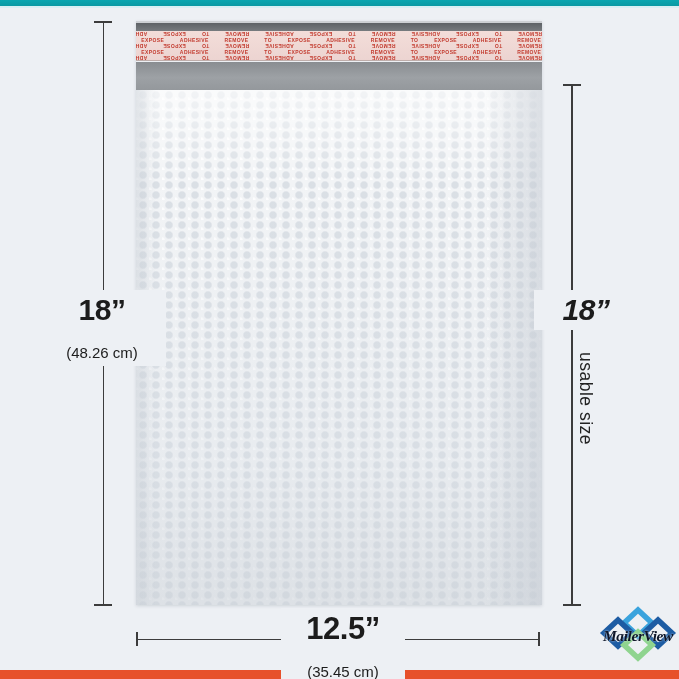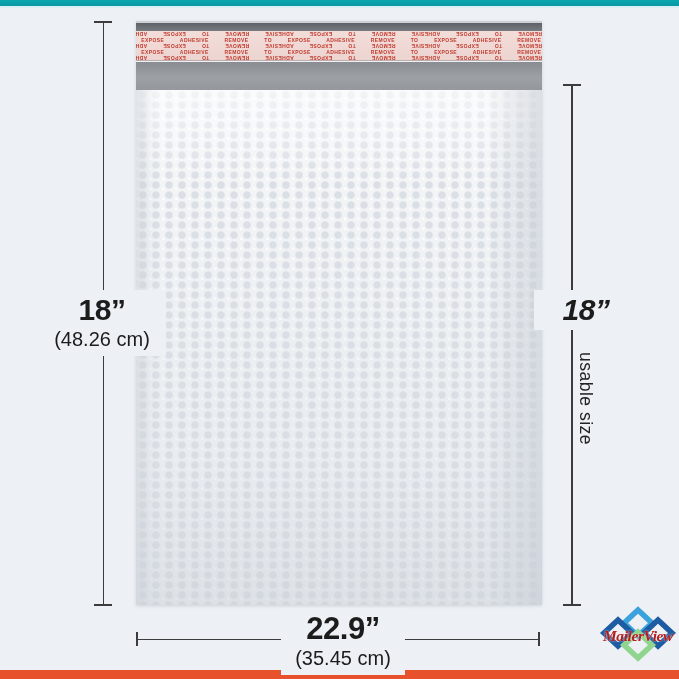--- a/index.html
+++ b/index.html
@@ -62,39 +62,39 @@
   .v-line{width:1.5px;}
   .h-line{height:1.5px;}
   .tick-h{height:2px;background:#3c3c3c;}
   .tick-v{width:2px;background:#3c3c3c;}
 
   .dim-label{
     text-align:center;background:var(--bg);
     color:var(--ink);z-index:5;padding:5px 0 4px 0;
   }
   .dim-value{font-size:30px;font-weight:bold;line-height:1.02;letter-spacing:-.5px;}
-  .dim-metric{font-size:20px;line-height:1.25;margin-top:1px;}
+  .dim-metric{font-size:15px;line-height:1.25;margin-top:18px;}
   .width-label .dim-value{font-size:31px;}
 
   .usable-size{
     writing-mode:vertical-rl;
     font-size:17.5px;color:#222;
     letter-spacing:.5px;
   }
 
   
   .logo{left:596px;top:606px;width:84px;height:60px;}
   .logo svg{position:absolute;left:0;top:0;}
   .logo-text{
     position:absolute;left:0;top:21px;width:84px;
     text-align:center;
     font-family:"Liberation Serif", serif;
     font-style:italic;font-weight:bold;
     font-size:15.5px;letter-spacing:-.4px;
-    color:#b91c1c;
+    color:#0f172a;
     text-shadow:0 0 2px rgba(240,244,248,.9);
   }
 </style>
 </head>
 <body>
 
 <div class="abs top-bar"></div>
 <div class="abs top-bar-glow"></div>
 <div class="abs bottom-bar"></div>
 
@@ -125,21 +125,21 @@
 <div class="abs tick-h" style="left:563px;top:604px;width:18px;"></div>
 <div class="abs dim-label" style="left:534px;top:290px;width:104px;font-style:italic;">
   <div class="dim-value">18”</div>
 </div>
 <div class="abs usable-size" style="left:575px;top:352px;height:110px;">usable size</div>
 
 <div class="abs dim-line h-line" style="left:137px;top:638.5px;width:403px;"></div>
 <div class="abs tick-v" style="left:136px;top:632px;height:14px;"></div>
 <div class="abs tick-v" style="left:538px;top:632px;height:14px;"></div>
 <div class="abs dim-label width-label" style="left:281px;top:608px;width:124px;">
-  <div class="dim-value">22.9”</div>
+  <div class="dim-value">12.5”</div>
   <div class="dim-metric">(35.45 cm)</div>
 </div>
 
 <div class="abs logo">
   <svg width="84" height="60" viewBox="0 0 84 60">
     <g fill="none" stroke-linejoin="miter">
       <path d="M42 4 L56 17 L42 30 L28 17 Z" stroke="#3aa3dd" stroke-width="5.5"></path>
       <path d="M22 14 L36 27 L22 40 L8 27 Z" stroke="#1d5ca3" stroke-width="5.5"></path>
       <path d="M62 14 L76 27 L62 40 L48 27 Z" stroke="#1d5ca3" stroke-width="5.5"></path>
       <path d="M42 26 L56 39 L42 52 L28 39 Z" stroke="#8fd48f" stroke-width="5.5"></path>

